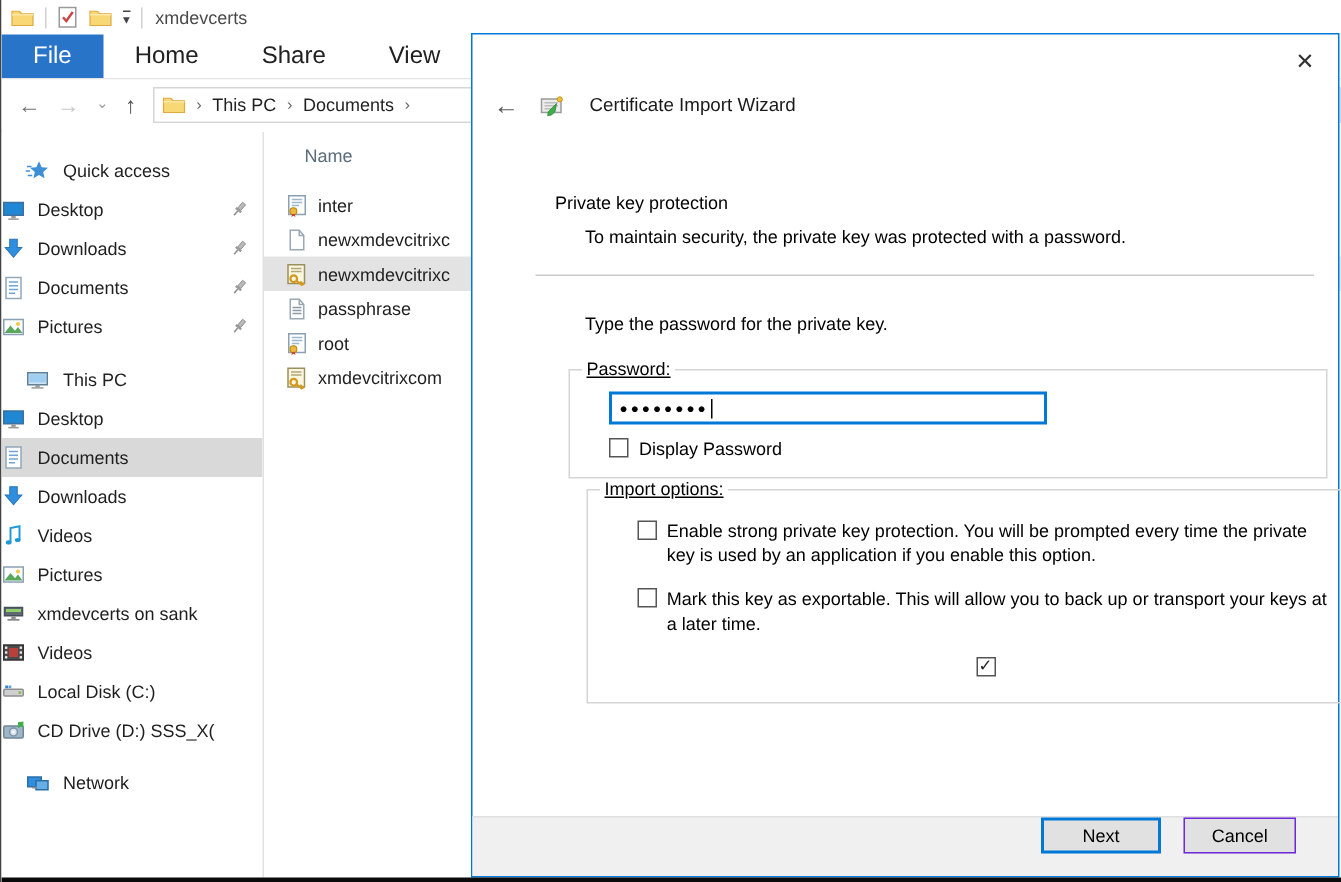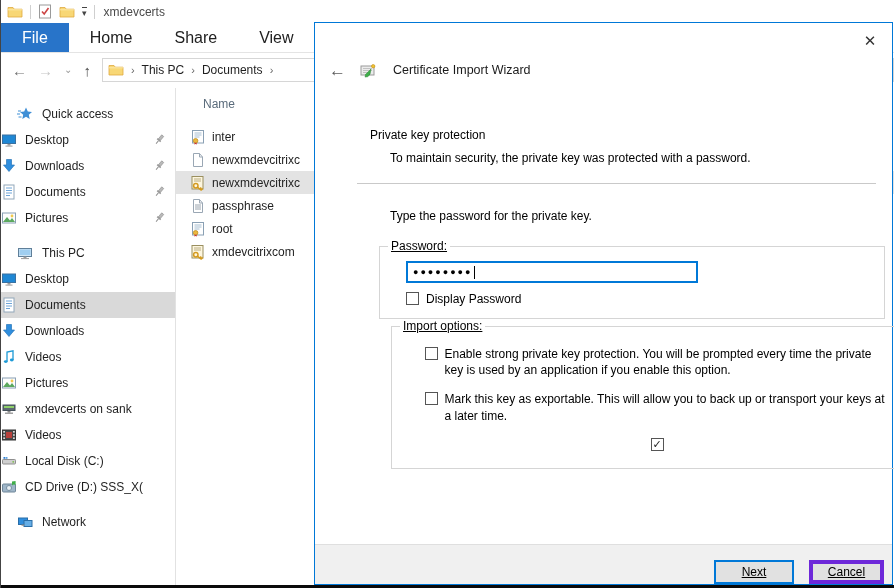--- a/index.html
+++ b/index.html
@@ -71,23 +71,23 @@
   .pw-dots { font-size:9px; letter-spacing:2px; color:#000; font-weight:bold; }
   .pw-caret { width:1px; height:13px; background:#000; margin-left:1px; }
 
   .cb-row { display:flex; align-items:flex-start; gap:7px; margin:8px 0 0 26px; }
   .cb-row.opt { margin-top:13px;justify-content:center; }
   .checkbox { width:13px; height:13px; border:1px solid #555; background:#fff; flex:none;
     font-size:11px; line-height:11px; text-align:center; color:#222; margin-top:1px; }
   .cb-label { max-width:445px; line-height:1.35; }
 
   .wiz-footer { position:absolute; left:0; right:0; bottom:0; height:40px; background:#f0f0f0;
-    border-top:1px solid #dfdfdf; display:flex; align-items:flex-end; justify-content:flex-end;
-    gap:15px; padding-right:8px;text-decoration:underline; }
-  .btn { height:24px; background:#e1e1e1; border:4px solid #6d28d9; font-size:12px;
+    border-top:1px solid #dfdfdf; display:flex; align-items:flex-start; justify-content:flex-end;
+    gap:15px; padding-right:28px; }
+  .btn { height:24px; background:#e1e1e1; border:1px solid #6d28d9; font-size:12px;
     font-family:"Liberation Sans", sans-serif; color:#000; }
   .btn-next { width:80px; border:2px solid #0078d7; }
   .btn-cancel { width:75px; }
 
   .bottom-edge { position:absolute; left:0; top:585px; width:894px; height:3px; background:#0a0a0a; z-index:9; }
 </style>
 </head>
 <body>
 
 <div class="screen">

